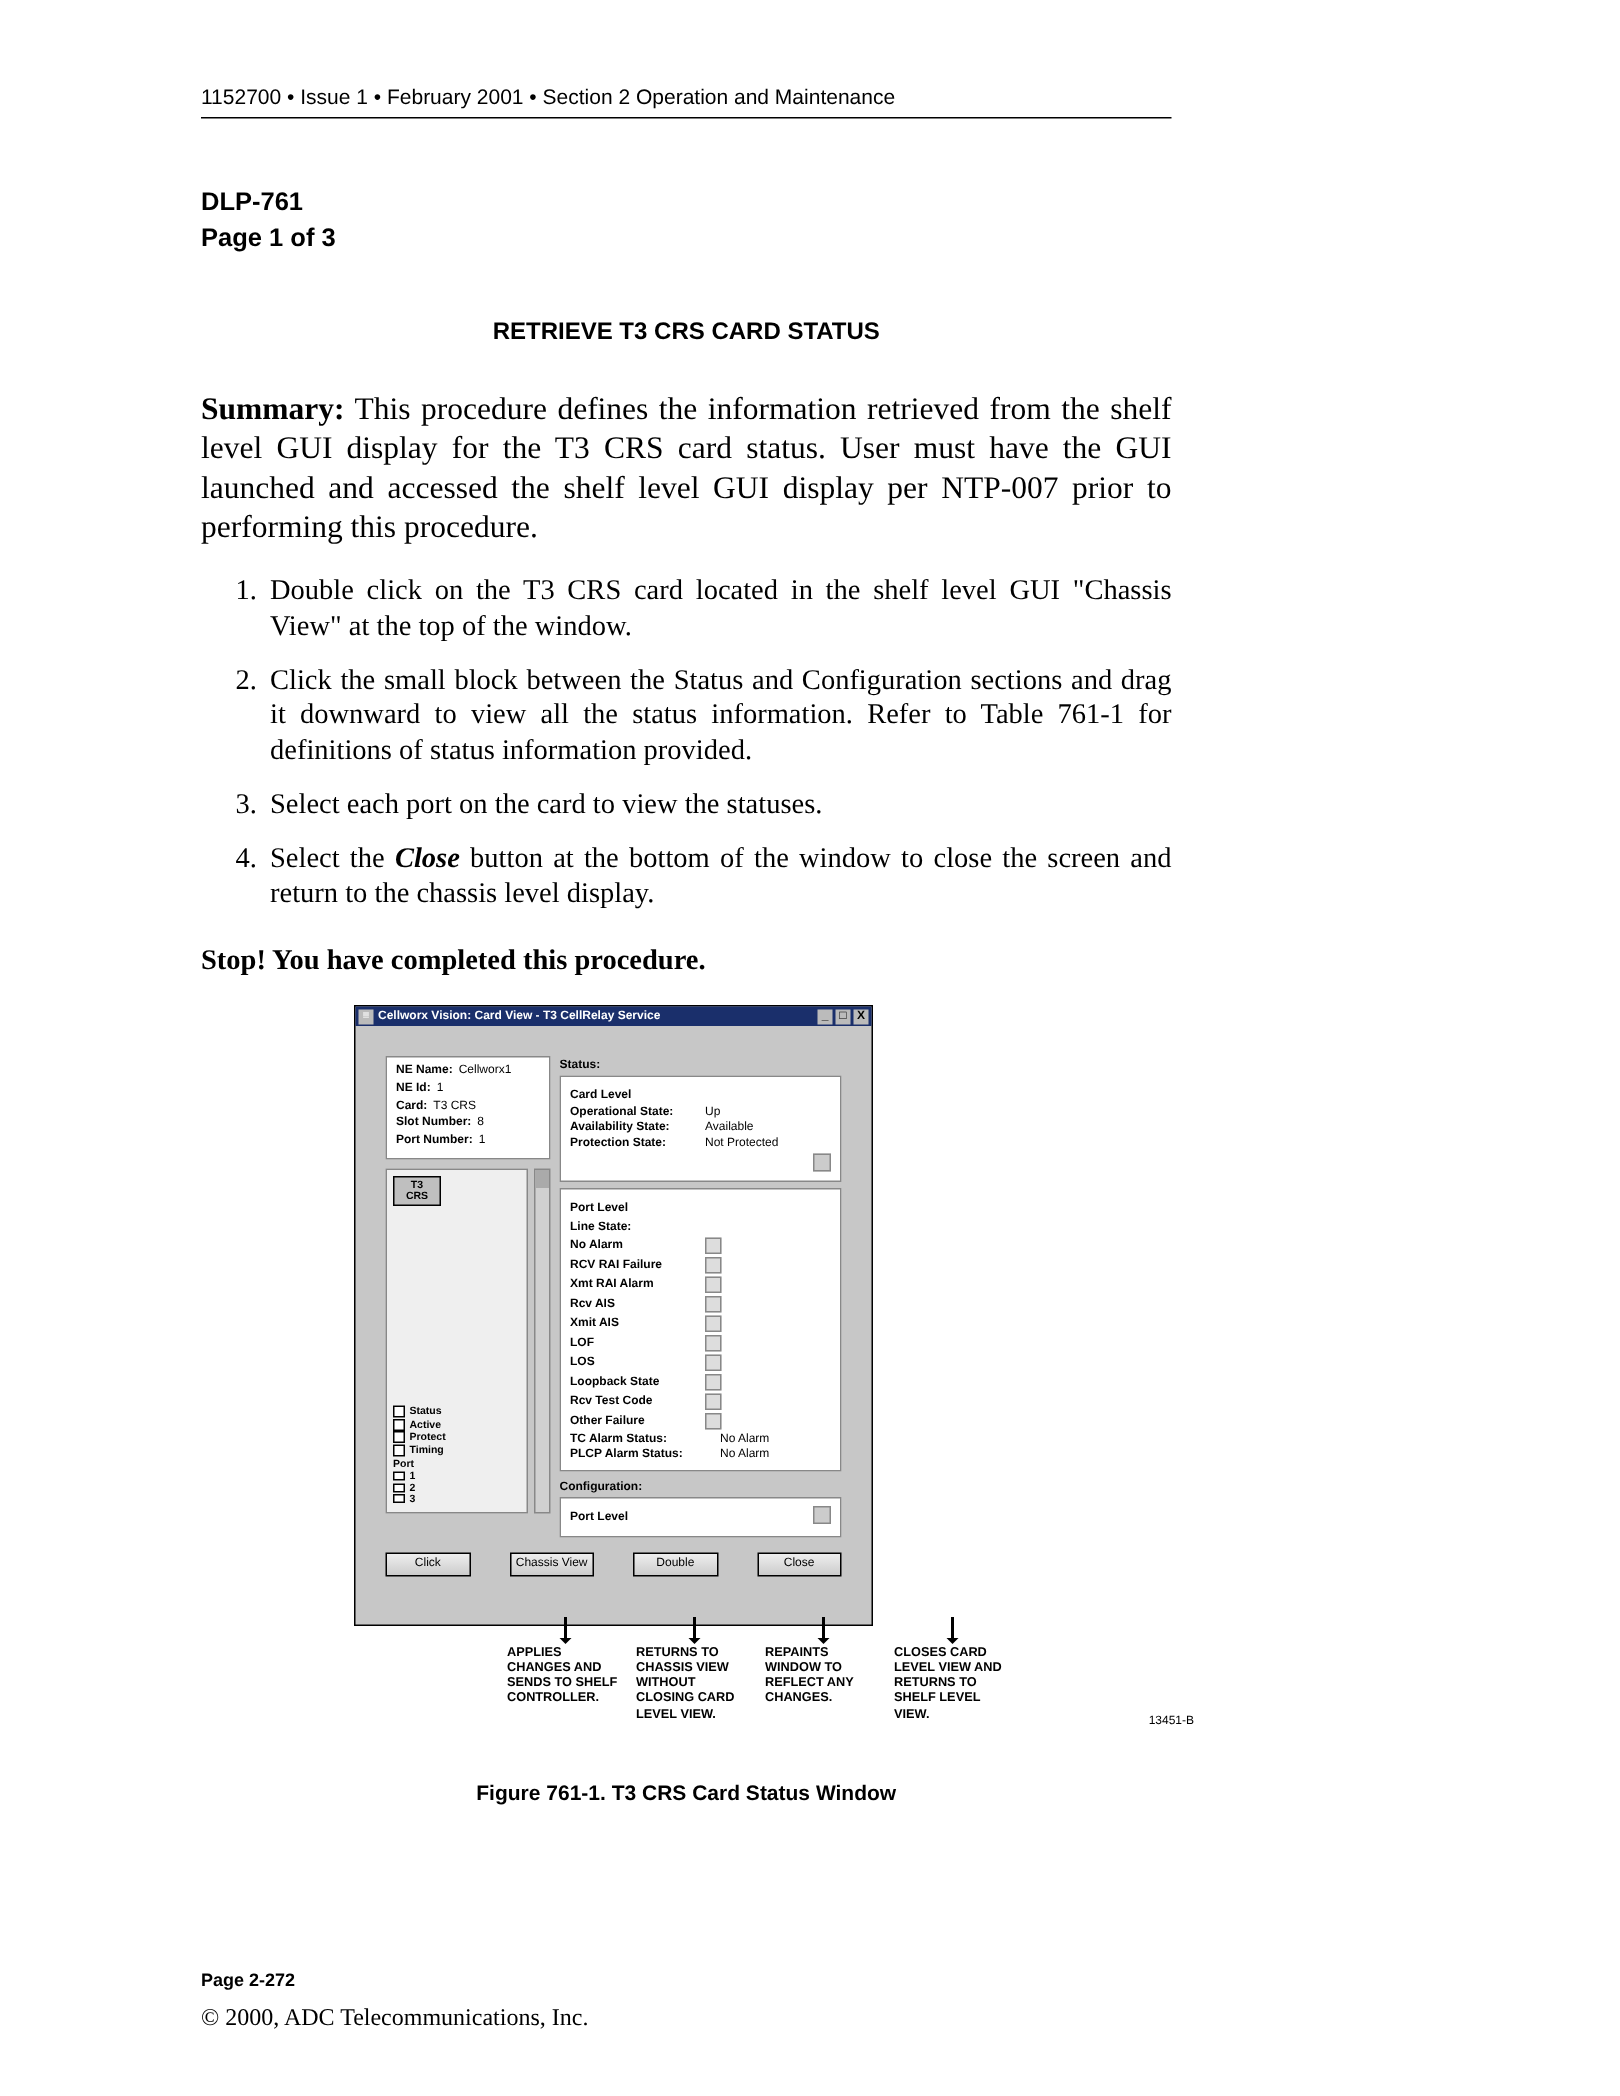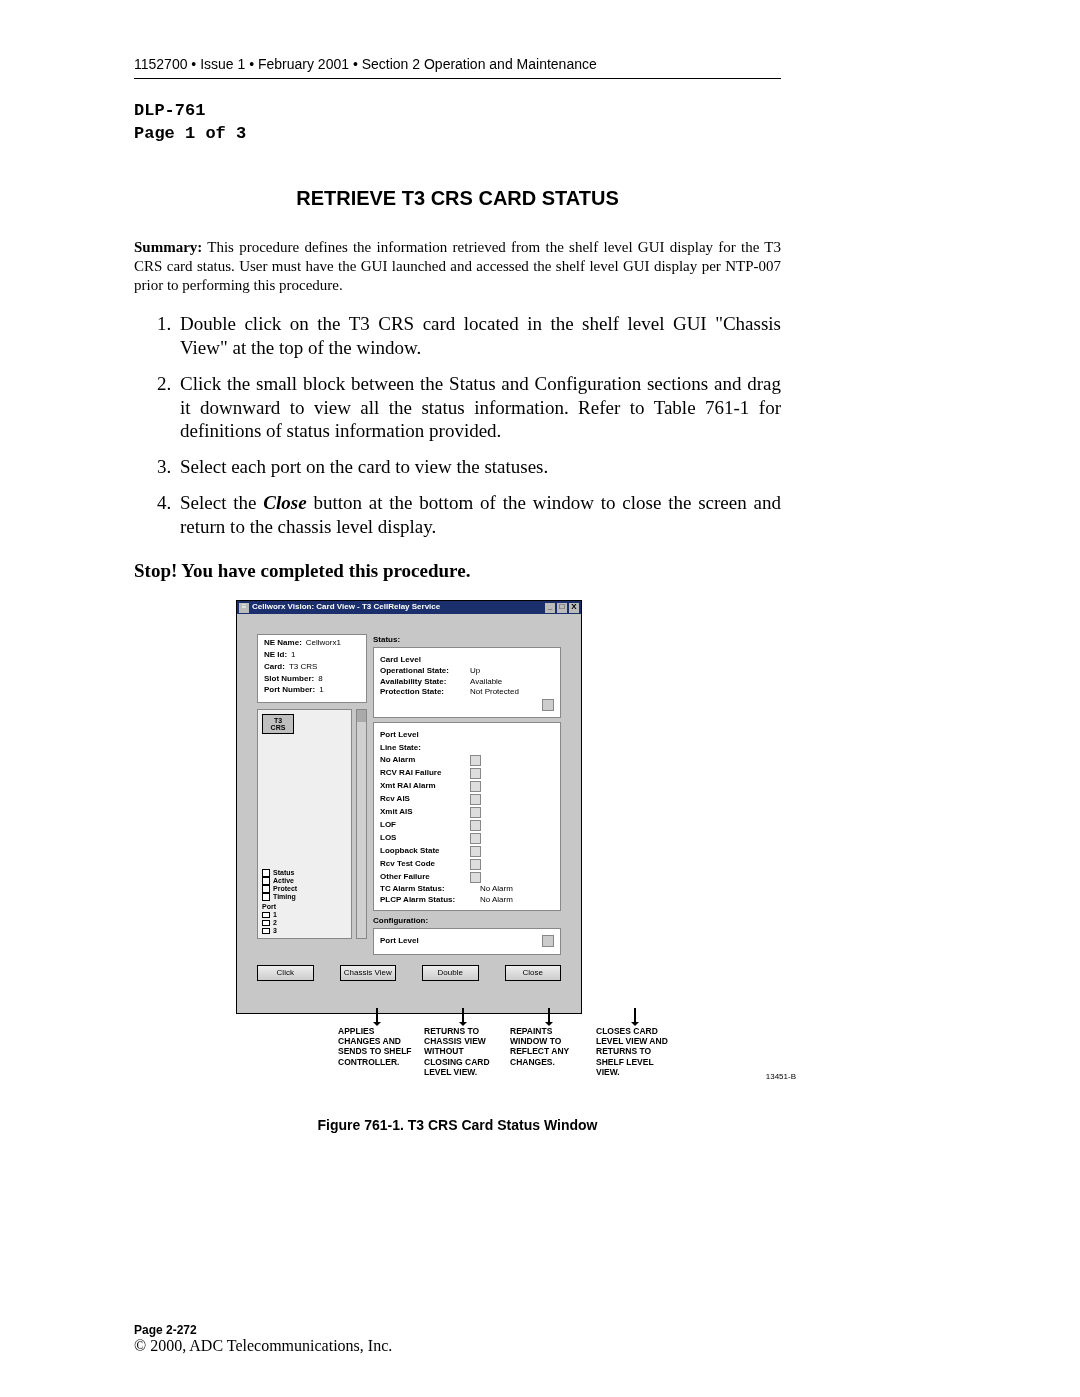--- a/index.html
+++ b/index.html
@@ -15,41 +15,41 @@
     box-sizing: border-box;
     padding: 56px 134px 0 134px;
   }
   .header-line {
     font-family: Arial, Helvetica, sans-serif;
     font-size: 14px;
     padding-bottom: 6px;
     border-bottom: 1px solid #000;
   }
   .dlp-block {
-    margin-top: 22px;
-    font-family: Liberation Mono, monospace;
+    margin-top: 46px;
+    font-family: Liberation Sans, sans-serif;
   }
   .dlp-block .dlp {
     font-weight: bold;
     font-size: 17px;
   }
   .dlp-block .page-of {
     font-weight: bold;
     font-size: 17px;
     margin-top: 4px;
   }
   .title {
     font-family: Arial, Helvetica, sans-serif;
     font-weight: bold;
-    font-size: 20px;
+    font-size: 16px;
     text-align: center;
     margin-top: 44px;
   }
   .summary {
-    font-size: 15px;
+    font-size: 21px;
     line-height: 1.25;
     text-align: justify;
     margin-top: 28px;
   }
   .summary b { font-weight: bold; }
   ol.steps {
     font-size: 19px;
     line-height: 1.25;
     margin: 18px 0 0 0;
     padding-left: 42px;
@@ -302,21 +302,21 @@
   }
 
   .footer {
     position:absolute;
     left:134px; bottom:42px;
     font-size:16px;
   }
   .footer .pn {
     font-family: Arial, Helvetica, sans-serif;
     font-weight:bold; font-size:12px;
-    margin-bottom: 0;
+    margin-bottom: 10px;
   }
 </style>
 </head>
 <body>
 
 <div class="page">
   <div class="header-line">1152700 • Issue 1 • February 2001 • Section 2 Operation and Maintenance</div>
 
   <div class="dlp-block">
     <div class="dlp">DLP-761</div>

